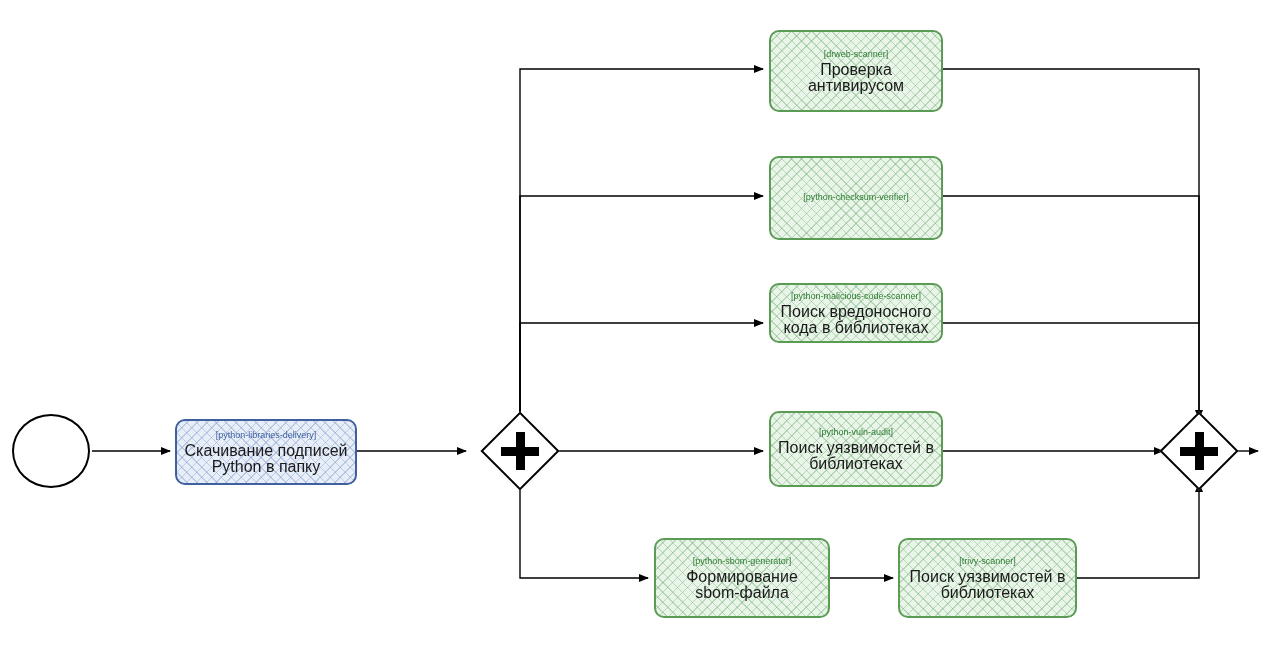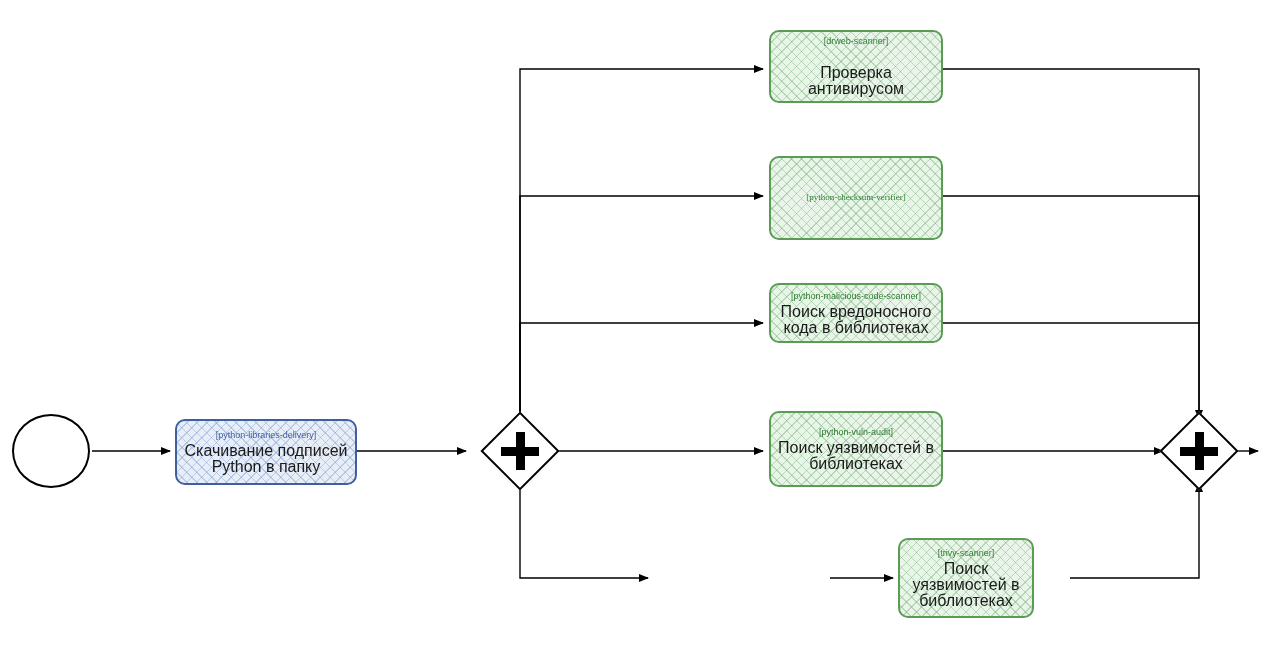--- a/index.html
+++ b/index.html
@@ -159,41 +159,45 @@
     <div class="tag">[python-libraries-delivery]</div>
     <div class="title">Скачивание подписей Python в папку</div>
   </div>
 
   <div class="gateway" style="left:482px; top:413px; width:76px; height:76px;">
     <div class="diamond"></div>
     <div class="plus-v"></div>
     <div class="plus-h"></div>
   </div>
 
-  <div class="node task task-green" style="left:769px; top:30px; width:174px; height:73px;justify-content:space-between;">
+  <div class="node task task-green" style="left:769px; top:30px; width:174px; height:82px;">
     <div class="tag">[drweb-scanner]</div>
     <div class="title">Проверка антивирусом</div>
   </div>
 
-  <div class="node task task-green" style="left:769px; top:156px; width:174px; height:84px;font-family:Liberation Serif, serif;">
+  <div class="node task task-green" style="left:769px; top:156px; width:174px; height:84px;">
     <div class="tag">[python-checksum-verifier]</div>
   </div>
 
   <div class="node task task-green" style="left:769px; top:283px; width:174px; height:60px;">
     <div class="tag">[python-malicious-code-scanner]</div>
     <div class="title">Поиск вредоносного кода в библиотеках</div>
   </div>
 
   <div class="node task task-green" style="left:769px; top:411px; width:174px; height:76px;justify-content:center;">
     <div class="tag">[python-vuln-audit]</div>
     <div class="title">Поиск уязвимостей в библиотеках</div>
   </div>
 
-
-  <div class="node task task-green" style="left:898px; top:538px; width:136px; height:80px;">
+  <div class="node task task-green" style="left:654px; top:538px; width:176px; height:80px;">
+    <div class="tag">[python-sbom-generator]</div>
+    <div class="title">Формирование sbom-файла</div>
+  </div>
+
+  <div class="node task task-green" style="left:898px; top:538px; width:179px; height:80px;">
     <div class="tag">[trivy-scanner]</div>
     <div class="title">Поиск уязвимостей в библиотеках</div>
   </div>
 
   <div class="gateway" style="left:1161px; top:413px; width:76px; height:76px;">
     <div class="diamond"></div>
     <div class="plus-v"></div>
     <div class="plus-h"></div>
   </div>
 

